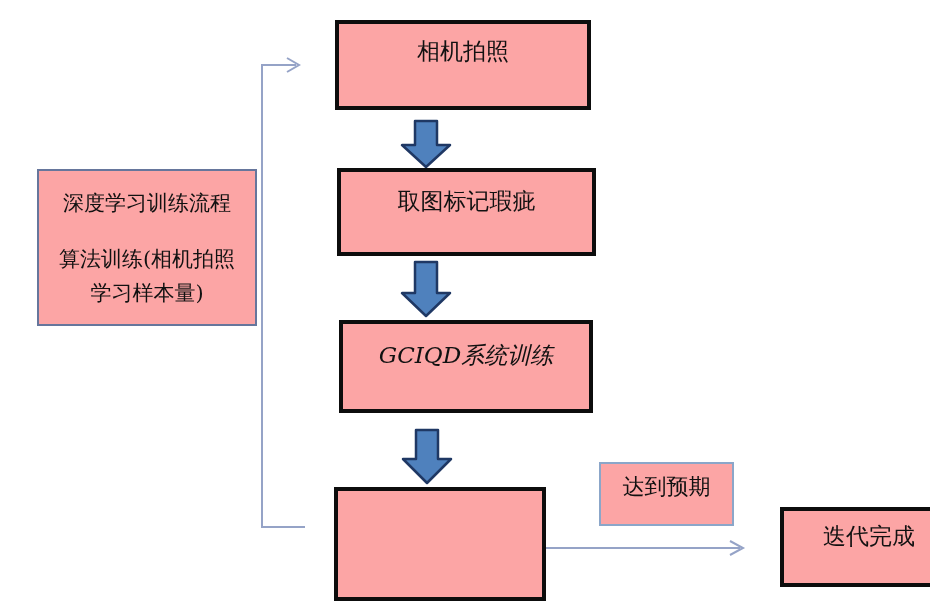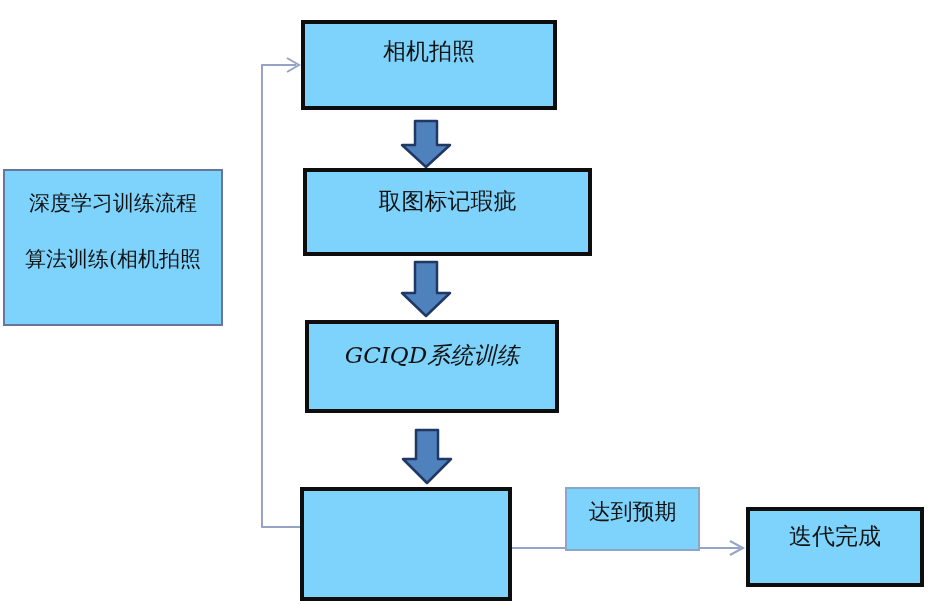--- a/index.html
+++ b/index.html
@@ -33,35 +33,36 @@
     stroke-linejoin: miter;
   }
   .block-arrow {
     fill: var(--block-arrow-fill, #4f81bd);
     stroke: var(--block-arrow-stroke, #1f3864);
     stroke-width: 2.5;
     stroke-linejoin: round;
   }
   .node {
     position: absolute;
-    background: #7dd3fc;
+    background: #fca5a5;
     z-index: 2;
     text-align: center;
     line-height: 30px;
     font-size: 23px;
     color: #111111;
+    margin-left: 34px;
   }
   .black-box { border: 4px solid var(--box-border, #0d0d0d); }
   .node-camera  { left: 301px; top: 20px;  width: 256px; height: 90px;  padding-top: 12px; }
-  .node-mark    { left: 303px; top: 168px; width: 289px; height: 88px;  padding-top: 14px; }
+  .node-mark    { left: 303px; top: 168px; width: 259px; height: 88px;  padding-top: 14px; }
   .node-train   { left: 305px; top: 320px; width: 254px; height: 93px;  padding-top: 16px; font-style: italic; }
   .node-update  { left: 300px; top: 487px; width: 212px; height: 114px; padding-top: 12px; line-height: 33px; }
   .node-complete{ left: 746px; top: 507px; width: 178px; height: 80px;  padding-top: 10px; }
   .node-condition {
-    left: 565px; top: 487px; width: 135px; height: 64px;
+    left: 565px; top: 462px; width: 135px; height: 64px;
     border: 2px solid var(--condition-border, #8ba6c9);
     padding-top: 8px; font-size: 22px;
   }
   .node-note {
     left: 3px; top: 169px; width: 220px; height: 157px;
     border: 2px solid var(--note-border, #66769c);
     padding-top: 15px; font-size: 21px; line-height: 34px;
   }
   .note-spacer { height: 22px; }
 </style>
@@ -103,15 +104,16 @@
   </div>
 
   <div class="node black-box node-complete">
     <span>迭代完成</span>
   </div>
 
   <div class="node node-note">
     <div>深度学习训练流程</div>
     <div class="note-spacer"></div>
     <div>算法训练(相机拍照</div>
+    <div>学习样本量)</div>
   </div>
 
 </div>
 
 </body></html>

